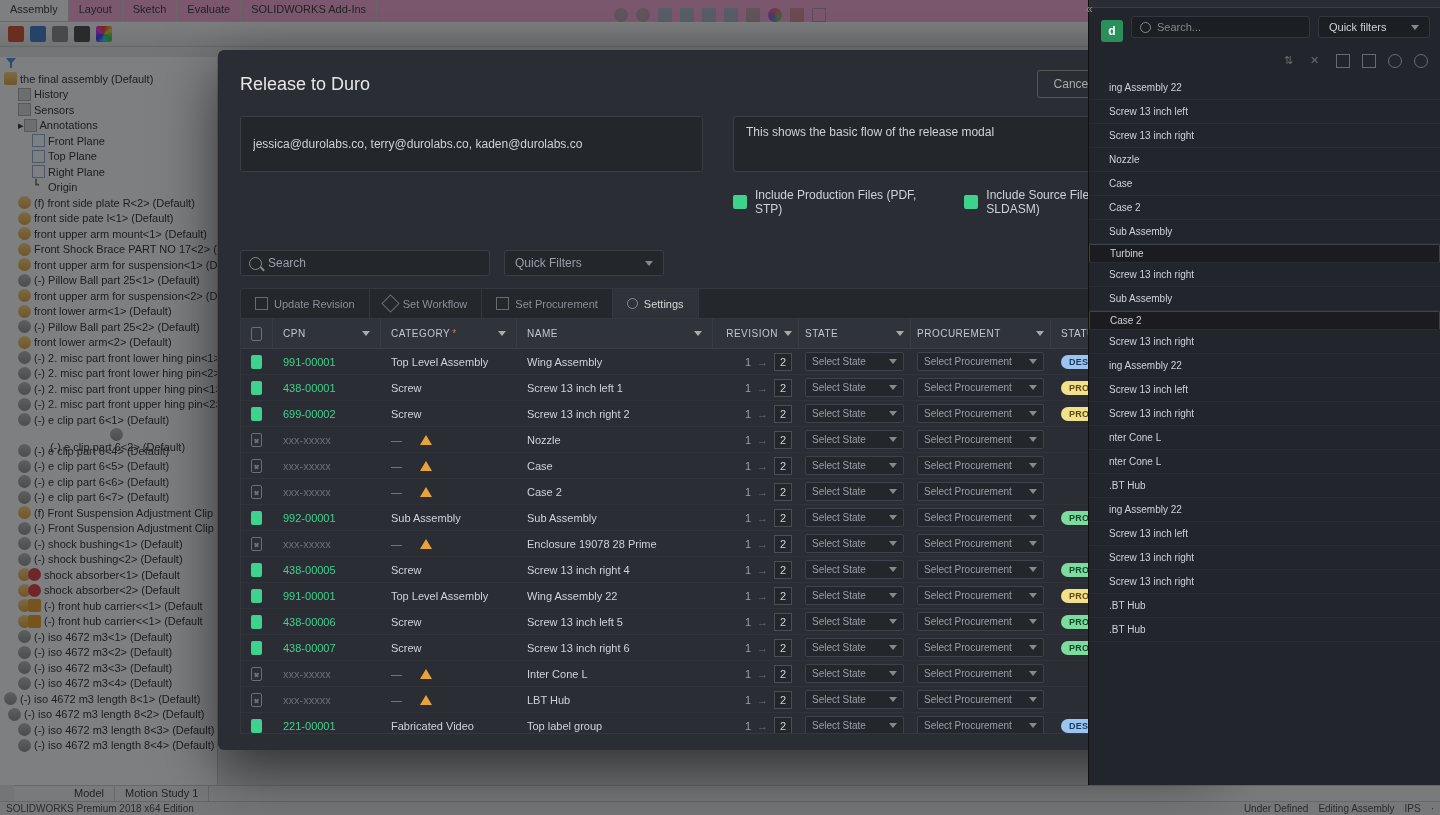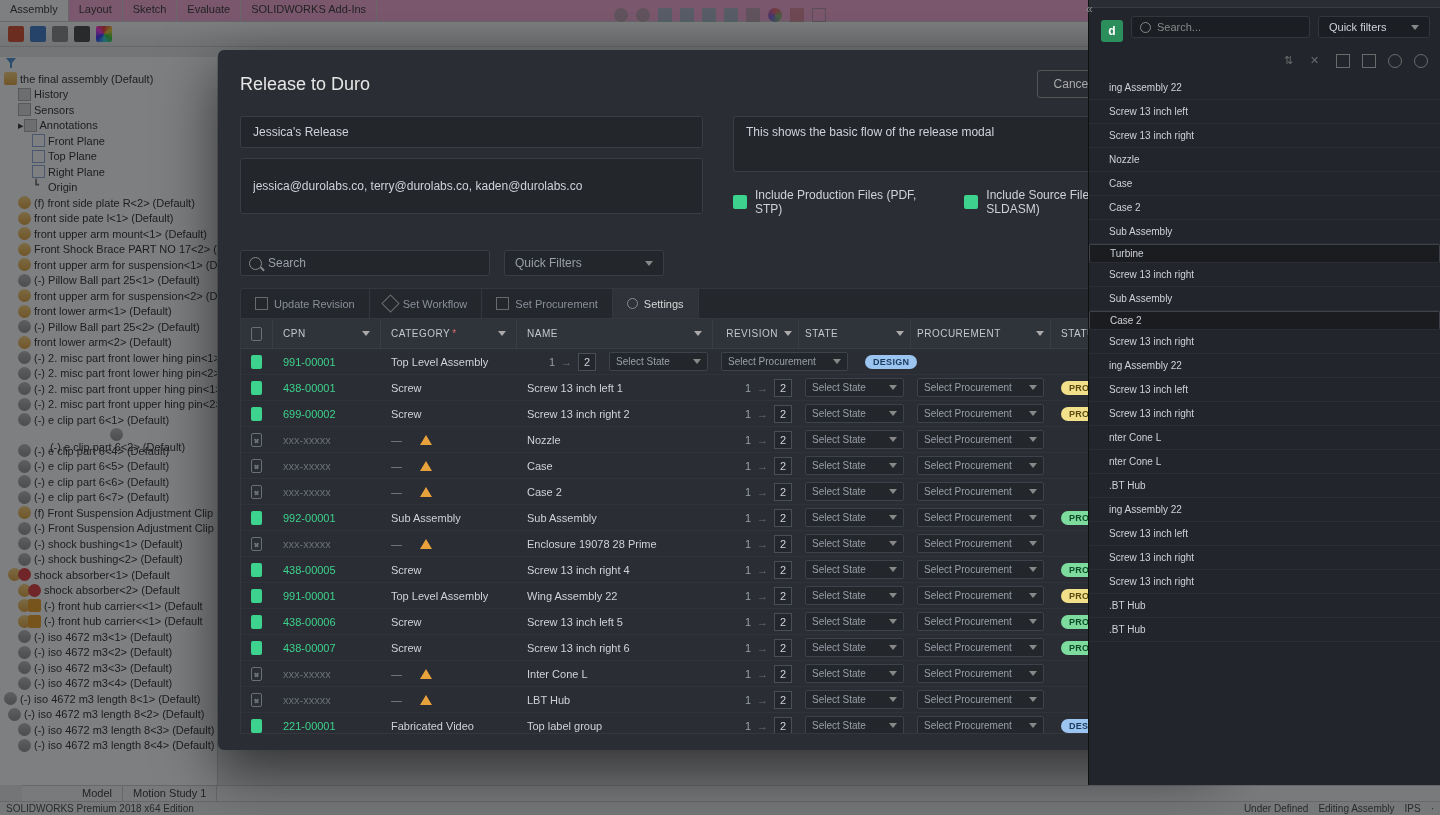--- a/index.html
+++ b/index.html
@@ -274,21 +274,21 @@
           <span>(-) Front Suspension Adjustment Clip (Video Tut</span>
         </div>
         <div class="row" style="padding-left: 18px;">
           <span class="i ic-hidden"></span>
           <span>(-) shock bushing&lt;1&gt; (Default)</span>
         </div>
         <div class="row" style="padding-left: 18px;">
           <span class="i ic-hidden"></span>
           <span>(-) shock bushing&lt;2&gt; (Default)</span>
         </div>
-        <div class="row" style="padding-left: 8px;">
+        <div class="row" style="padding-left: 18px;">
           <span class="i ic-part"></span>
           <span class="i ic-err" style="margin-left:-6px"></span>
           <span>shock absorber&lt;1&gt; (Default<display state-<="" span=""></display></span>
         </div>
         <div class="row" style="padding-left: 18px;">
           <span class="i ic-part"></span>
           <span class="i ic-err" style="margin-left:-6px"></span>
           <span>shock absorber&lt;2&gt; (Default<display state-<="" span=""></display></span>
         </div>
         <div class="row" style="padding-left: 18px;">
@@ -328,21 +328,21 @@
         <div class="row" style="padding-left: 18px;">
           <span class="i ic-hidden"></span>
           <span>(-) iso 4672 m3 length 8&lt;3&gt; (Default)</span>
         </div>
         <div class="row" style="padding-left: 18px;">
           <span class="i ic-hidden"></span>
           <span>(-) iso 4672 m3 length 8&lt;4&gt; (Default)</span>
         </div>
       </div>
   </div>
-  <div class="sw-bottom" id="sw-bottom" style="left:22px">
+  <div class="sw-bottom" id="sw-bottom" style="left:14px">
       <div style="width:50px"></div>
       <div class="btab">Model</div>
       <div class="btab">Motion Study 1</div>
     </div>
   <div class="sw-status">
     <span>SOLIDWORKS Premium 2018 x64 Edition</span>
     <div class="r" id="sw-status-r">
         <span>Under Defined</span>
         <span>Editing Assembly</span>
         <span>IPS</span>
@@ -356,21 +356,20 @@
 <div class="modal">
   <div class="modal-header">
     <div class="modal-title">Release to Duro</div>
     <div class="modal-actions">
       <button class="btn">Cancel</button>
       <button class="btn primary">Release</button>
     </div>
   </div>
   <div class="modal-top">
     <div class="col">
-      <input class="input" value="Jessica's Release" style="">
       <input class="input tall" value="jessica@durolabs.co, terry@durolabs.co, kaden@durolabs.co" style="">
     </div>
     <div class="col">
       <div class="desc-box">This shows the basic flow of the release modal</div>
       <div class="checks">
         <label class="check">
             <span class="cb"></span>
             <span>Include Production Files (PDF, STP)</span>
           </label>
         <label class="check">
@@ -447,20 +446,21 @@
         <div class="tr">
           <div class="td c-chk">
             <span class="sq on"></span>
           </div>
           <div class="td c-cpn">
             <span class="cpn-link">991-00001</span>
           </div>
           <div class="td c-cat">
             <span>Top Level Assembly</span>
           </div>
+          <div class="td c-name">Wing Assembly</div>
           <div class="td c-rev">
             <span class="rev-from">1</span>
             <span class="rev-arrow">→</span>
             <span class="rev-to">2</span>
           </div>
           <div class="td c-state">
             <div class="sel">
               <span>Select State</span>
               <span class="caret"></span>
             </div>

